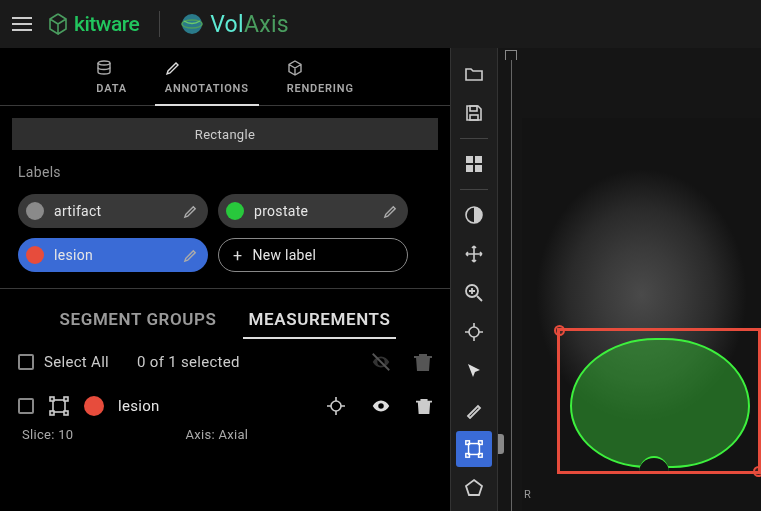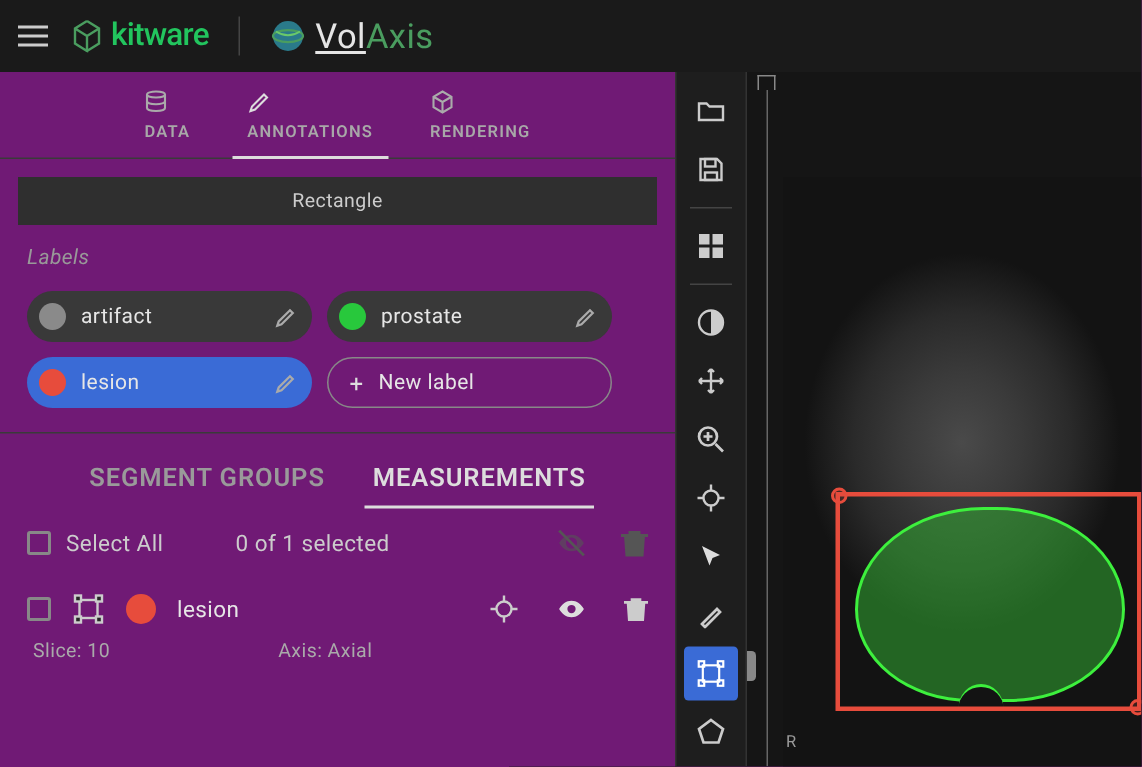--- a/index.html
+++ b/index.html
@@ -21,57 +21,57 @@
   background: #1a1a1a;
 }
 .hamburger { width: 20px; height: 14px; display: flex; flex-direction: column; justify-content: space-between; cursor: pointer; margin-right: 16px; }
 .hamburger span { height: 2px; background: #ccc; }
 .logo { display: flex; align-items: center; gap: 6px; }
 .k-icon { display:inline-flex; }
 .kitware { color: #22c55e; font-size: 21px; font-weight: 500; letter-spacing: -0.5px; }
 .divider { width: 1px; height: 26px; background: #444; margin: 0 14px; }
 .vv-icon { display:inline-flex; }
 .volview { font-size: 23px; font-weight: 400; }
-.vol { color: #e5e5e5; text-decoration: underline; }
+.vol { color: #5eead4; }
 .view { color: #4a9d5f; }
 
 .body { display: flex; height: calc(511px - 48px); }
 
-.sidebar { width: 450px; background: #701a75; display: flex; flex-direction: column; }
+.sidebar { width: 450px; background: #000000; display: flex; flex-direction: column; }
 
 .tabs { display: flex; justify-content: center; gap: 10px; padding: 8px 0 0; border-bottom: 1px solid #3a3a3a; }
 .tab { flex:0 0 auto; text-align: center; padding: 4px 14px 10px; cursor: pointer; position: relative; }
 .tab .icon { display: block; margin: 0 auto 4px; }
 .tab-label { font-size: 11px; font-weight: 600; letter-spacing: 0.8px; color: #a8a8a8; }
 .tab.active::after { content: ""; position: absolute; bottom: -1px; left: 4px; right: 4px; height: 2px; background: #ddd; }
 
 .tool-row { margin: 12px 12px 0; }
 .tool-select { background: #2f2f2f; height: 32px; display: flex; align-items: center; justify-content: center; color: #ccc; font-size: 13px; }
 
 .labels-section { padding: 14px 18px 16px; border-bottom: 1px solid #3a3a3a; }
-.labels-title { color: #999; font-size: 14px; margin-bottom: 14px; font-style: italic; }
+.labels-title { color: #999; font-size: 14px; margin-bottom: 14px; }
 .labels-grid { display: flex; flex-wrap: wrap; gap: 10px; align-items: center; }
 .chip { display: flex; align-items: center; gap: 10px; height: 34px; padding: 0 10px 0 8px; border-radius: 17px; min-width: 190px; }
 .chip.pill { background: #393939; }
 .chip.pill.selected { background: #3a6bd6; }
 .chip.new { border: 1px solid #888; background: transparent; color: #ddd; }
 .chip .swatch { width: 18px; height: 18px; border-radius: 50%; flex-shrink: 0; }
 .chip .name { flex: 1; color: #e6e6e6; font-size: 14px; }
 .chip .edit { stroke: #aaa; flex-shrink: 0; }
 .chip.new .plus { font-size: 16px; color: #ddd; margin-left: 6px; }
 
 .subtabs { display: flex; justify-content: center; gap: 20px; padding: 14px 0 0; }
 .subtab { padding: 6px 6px 10px; font-size: 17px; font-weight: 600; letter-spacing: 0.6px; color: #9a9a9a; position: relative; cursor: pointer; }
 .subtab.active { color: #ddd; }
 .subtab.active::after { content: ""; position: absolute; bottom: 0; left: 0; right: 0; height: 2px; background: #ddd; }
 
 .select-row { display: flex; align-items: center; padding: 12px 18px; gap: 10px; }
 .checkbox { width: 16px; height: 16px; border: 2px solid #888; border-radius: 2px; }
 .select-all { color: #ccc; font-size: 15px; margin-right: 18px; }
-.sel-count { color: #ccc; font-size: 15px; flex: 1; margin-left: 20px; }
+.sel-count { color: #ccc; font-size: 15px; flex: 1; }
 .ghost-icon { color: #555; }
 
 .item { padding: 10px 18px; }
 .item-row { display: flex; align-items: center; gap: 14px; }
 .item .swatch { width: 20px; height: 20px; border-radius: 50%; }
 .item .name { color: #e6e6e6; font-size: 15px; flex: 1; }
 .item-meta { display: flex; gap: 112px; padding: 10px 0 0 4px; color: #aaa; font-size: 13px; }
 
 .toolbar { width: 48px; background: #1e1e1e; display: flex; flex-direction: column; align-items: center; padding-top: 8px; gap: 3px; border-left: 1px solid #333; border-right: 1px solid #333; }
 .tbtn { width: 36px; height: 36px; display: flex; align-items: center; justify-content: center; border-radius: 3px; cursor: pointer; color: #ccc; }

